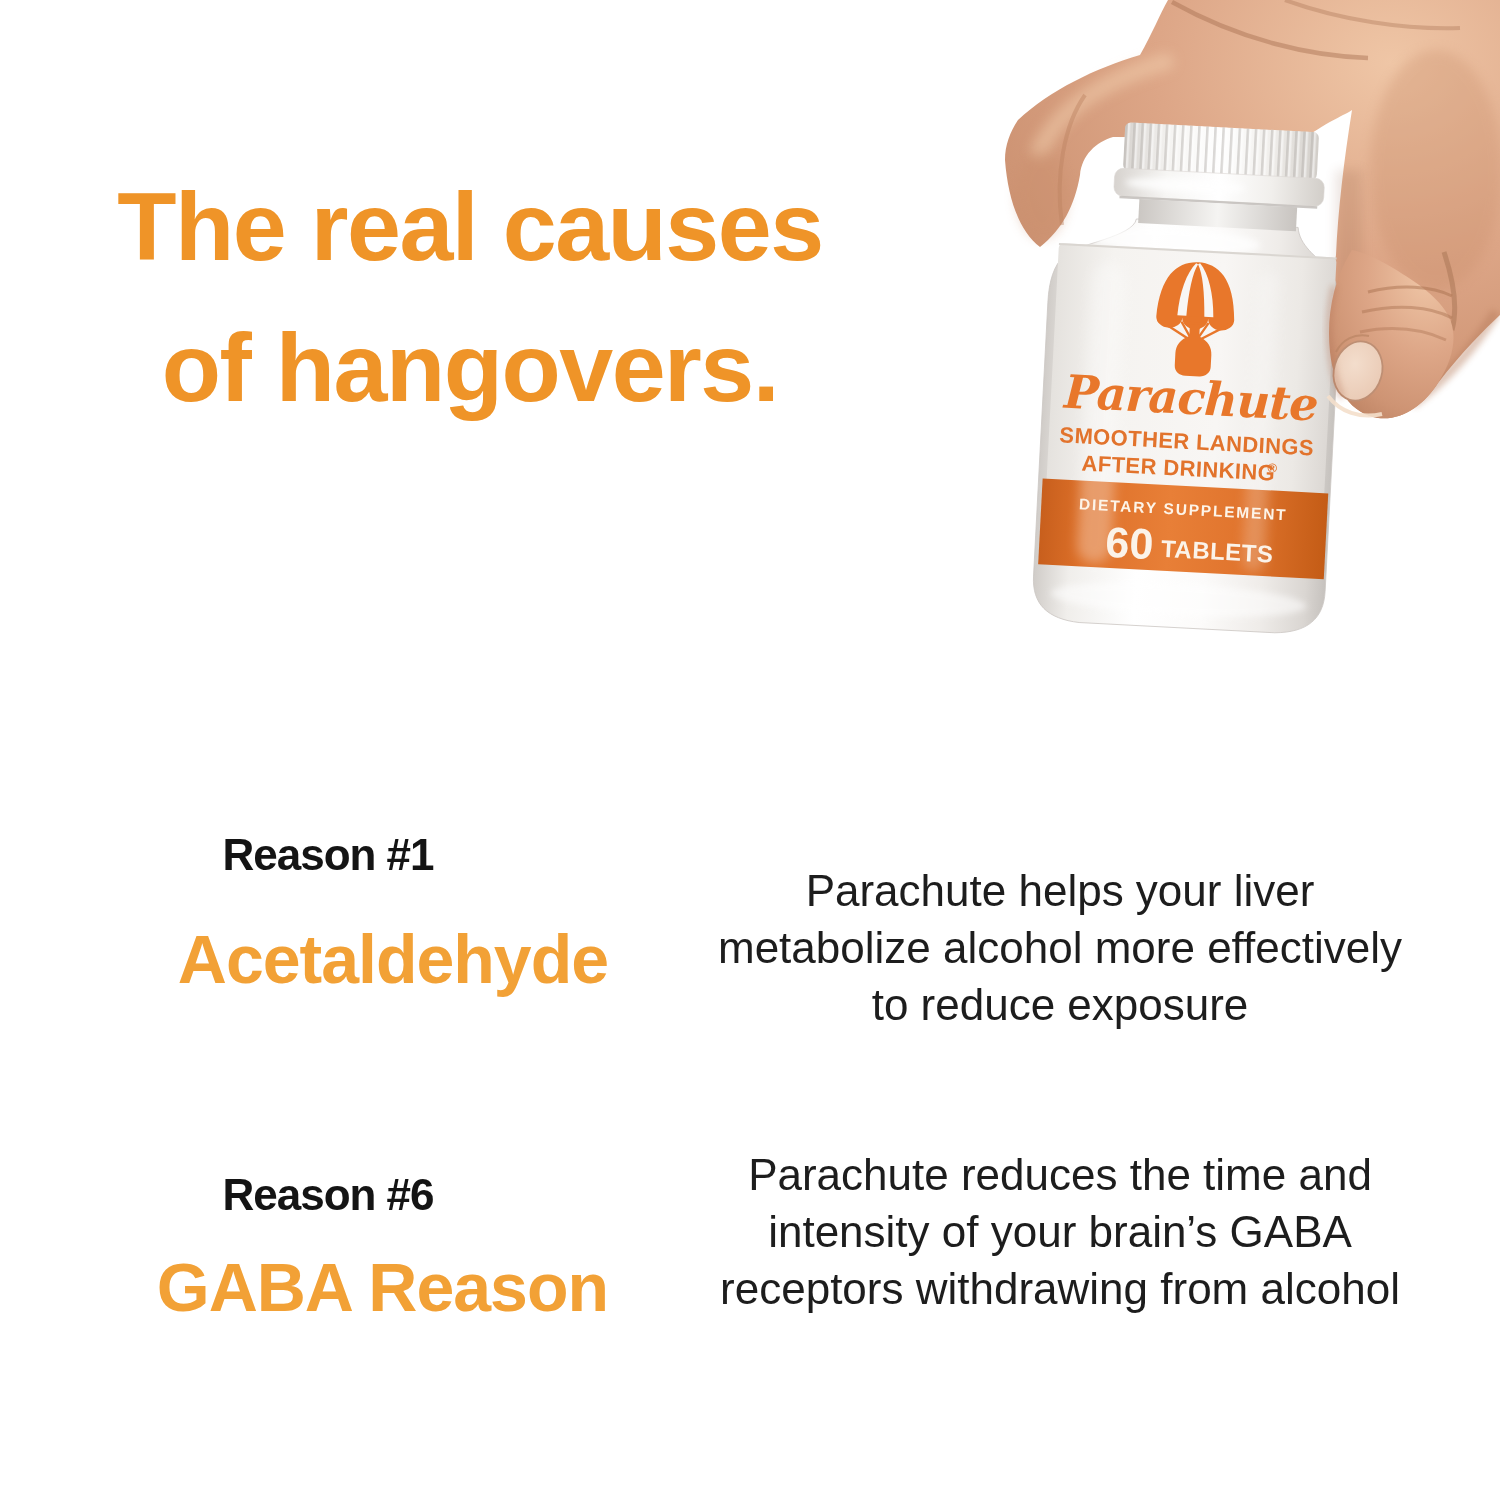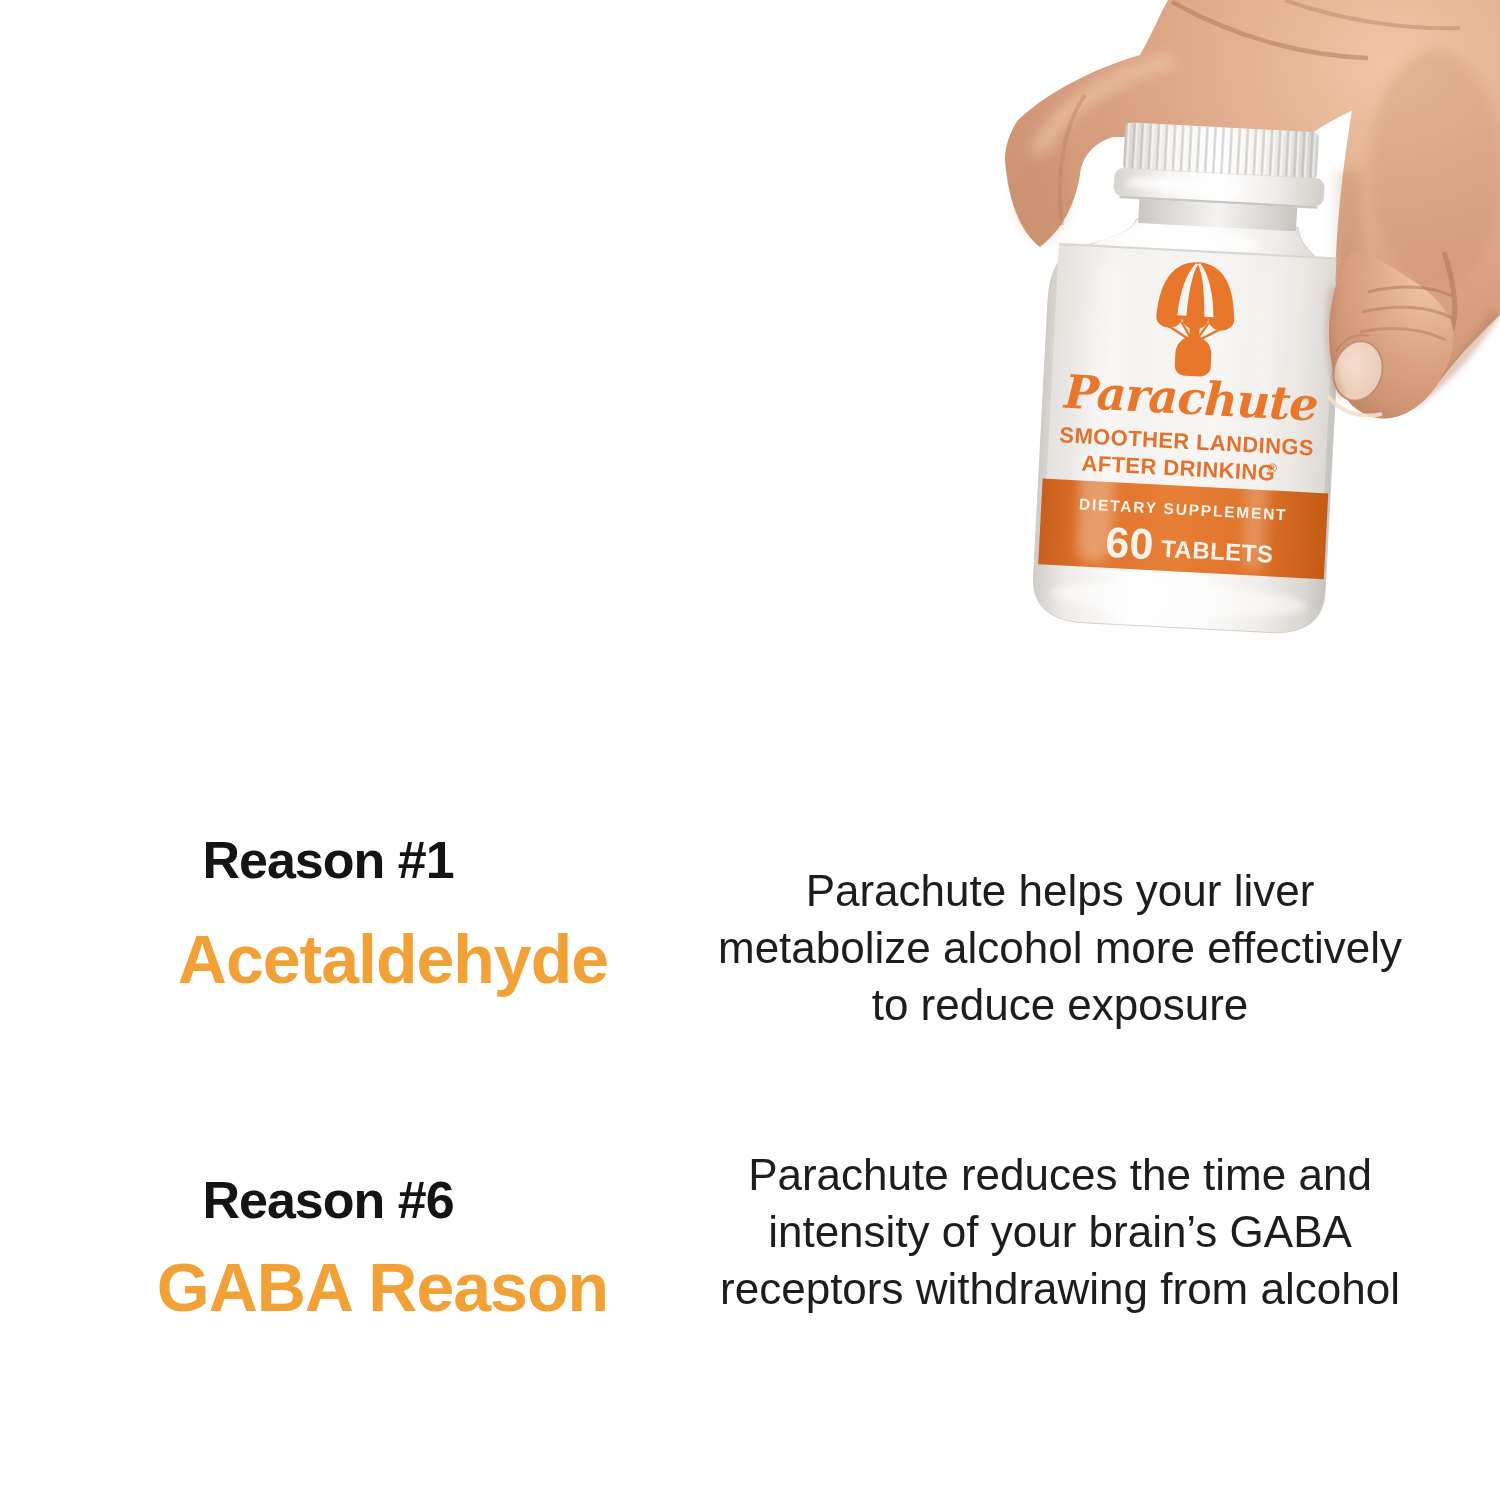--- a/index.html
+++ b/index.html
@@ -11,36 +11,38 @@
   .abs{position:absolute;}
   .headline{
     left:40px;top:156px;width:860px;
     text-align:center;
     font-weight:bold;
     font-size:97px;line-height:141px;letter-spacing:-1.5px;
     color:#EF9428;
   }
   .reason-title{
     left:48px;width:560px;text-align:center;
-    font-weight:bold;font-size:52px;color:#141414;letter-spacing:-1px;
+    font-weight:bold;font-size:44px;color:#141414;letter-spacing:-1px;
   }
   .reason-highlight{
     left:48px;width:560px;text-align:right;
     font-weight:bold;font-size:68px;color:#F2A136;letter-spacing:-1px;
   }
   .para{
     left:610px;width:900px;text-align:center;
     font-size:44px;line-height:57px;color:#1D1D1D;
   }
   .product-photo{left:0;top:0;}
 </style>
 </head>
 <body>
 
 <div class="abs headline">
+  <div>The real causes</div>
+  <div>of hangovers.</div>
 </div>
 
 <svg class="abs product-photo" width="1500" height="700" viewBox="0 0 1500 700">
   <defs>
     <radialGradient id="skinG" cx="0.78" cy="0.15" r="1.05">
       <stop offset="0" stop-color="#EFC6A6"></stop>
       <stop offset="0.45" stop-color="#DDA687"></stop>
       <stop offset="0.78" stop-color="#CE9474"></stop>
       <stop offset="1" stop-color="#BA8060"></stop>
     </radialGradient>

